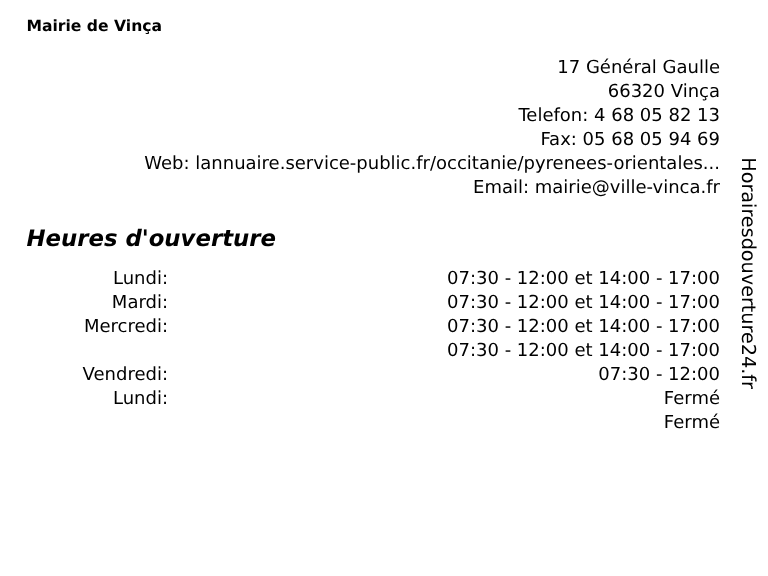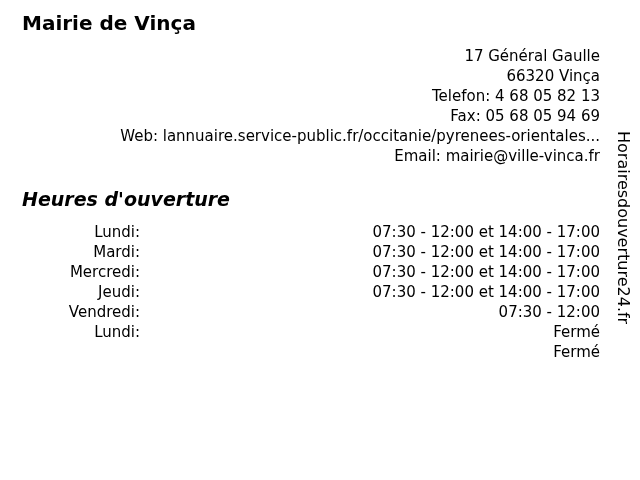--- a/index.html
+++ b/index.html
@@ -16,21 +16,21 @@
     font-family: "DejaVu Sans", "Liberation Sans", sans-serif;
     color: #000000;
   }
   .content {
     position: absolute;
     top: 12px;
     left: 22px;
     right: 40px;
   }
   .business-title {
-    font-size: 20px;
+    font-size: 13px;
     line-height: 22px;
     font-weight: bold;
     margin: 0;
     white-space: nowrap;
   }
   .contact-block {
     margin-top: 12px;
   }
   .contact-line {
     font-size: 15px;
@@ -101,21 +101,20 @@
       </div>
       <div class="hours-row">
         <span class="hours-day">Mardi:</span>
         <span class="hours-time">07:30 - 12:00 et 14:00 - 17:00</span>
       </div>
       <div class="hours-row">
         <span class="hours-day">Mercredi:</span>
         <span class="hours-time">07:30 - 12:00 et 14:00 - 17:00</span>
       </div>
       <div class="hours-row">
-        <span class="hours-day">Jeudi:</span>
         <span class="hours-time">07:30 - 12:00 et 14:00 - 17:00</span>
       </div>
       <div class="hours-row">
         <span class="hours-day">Vendredi:</span>
         <span class="hours-time">07:30 - 12:00</span>
       </div>
       <div class="hours-row">
         <span class="hours-day">Lundi:</span>
         <span class="hours-time">Fermé</span>
       </div>

